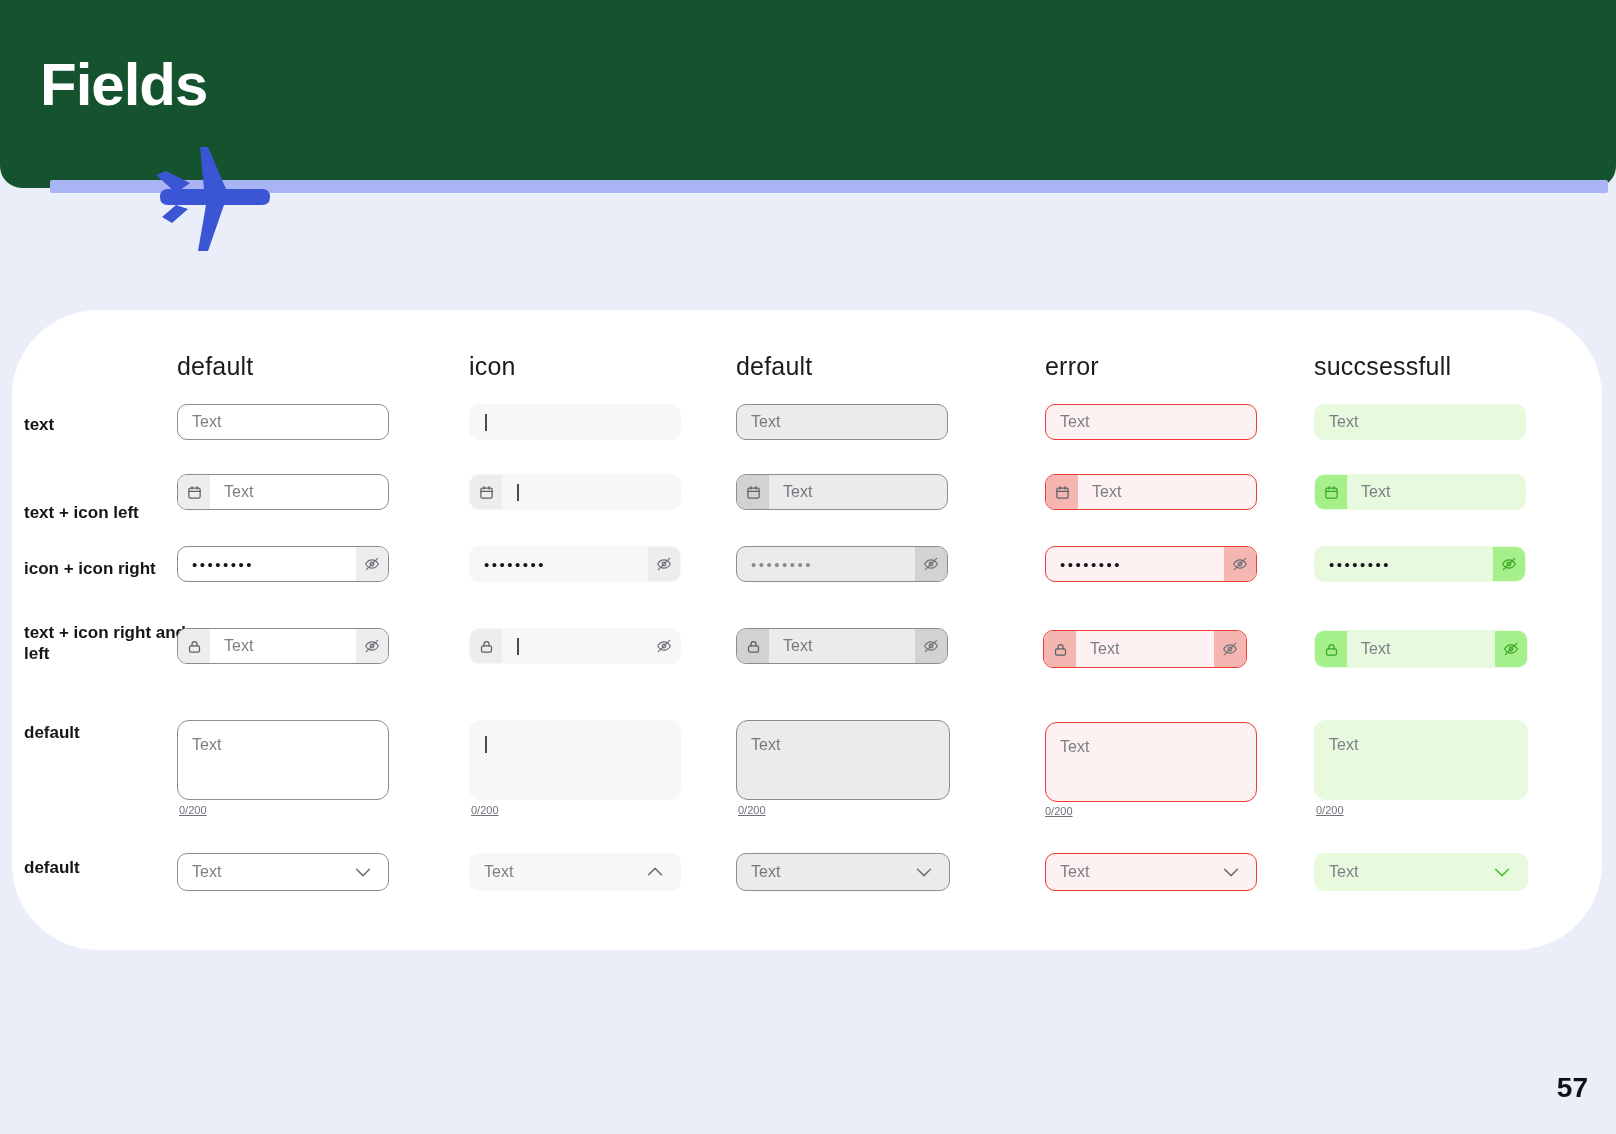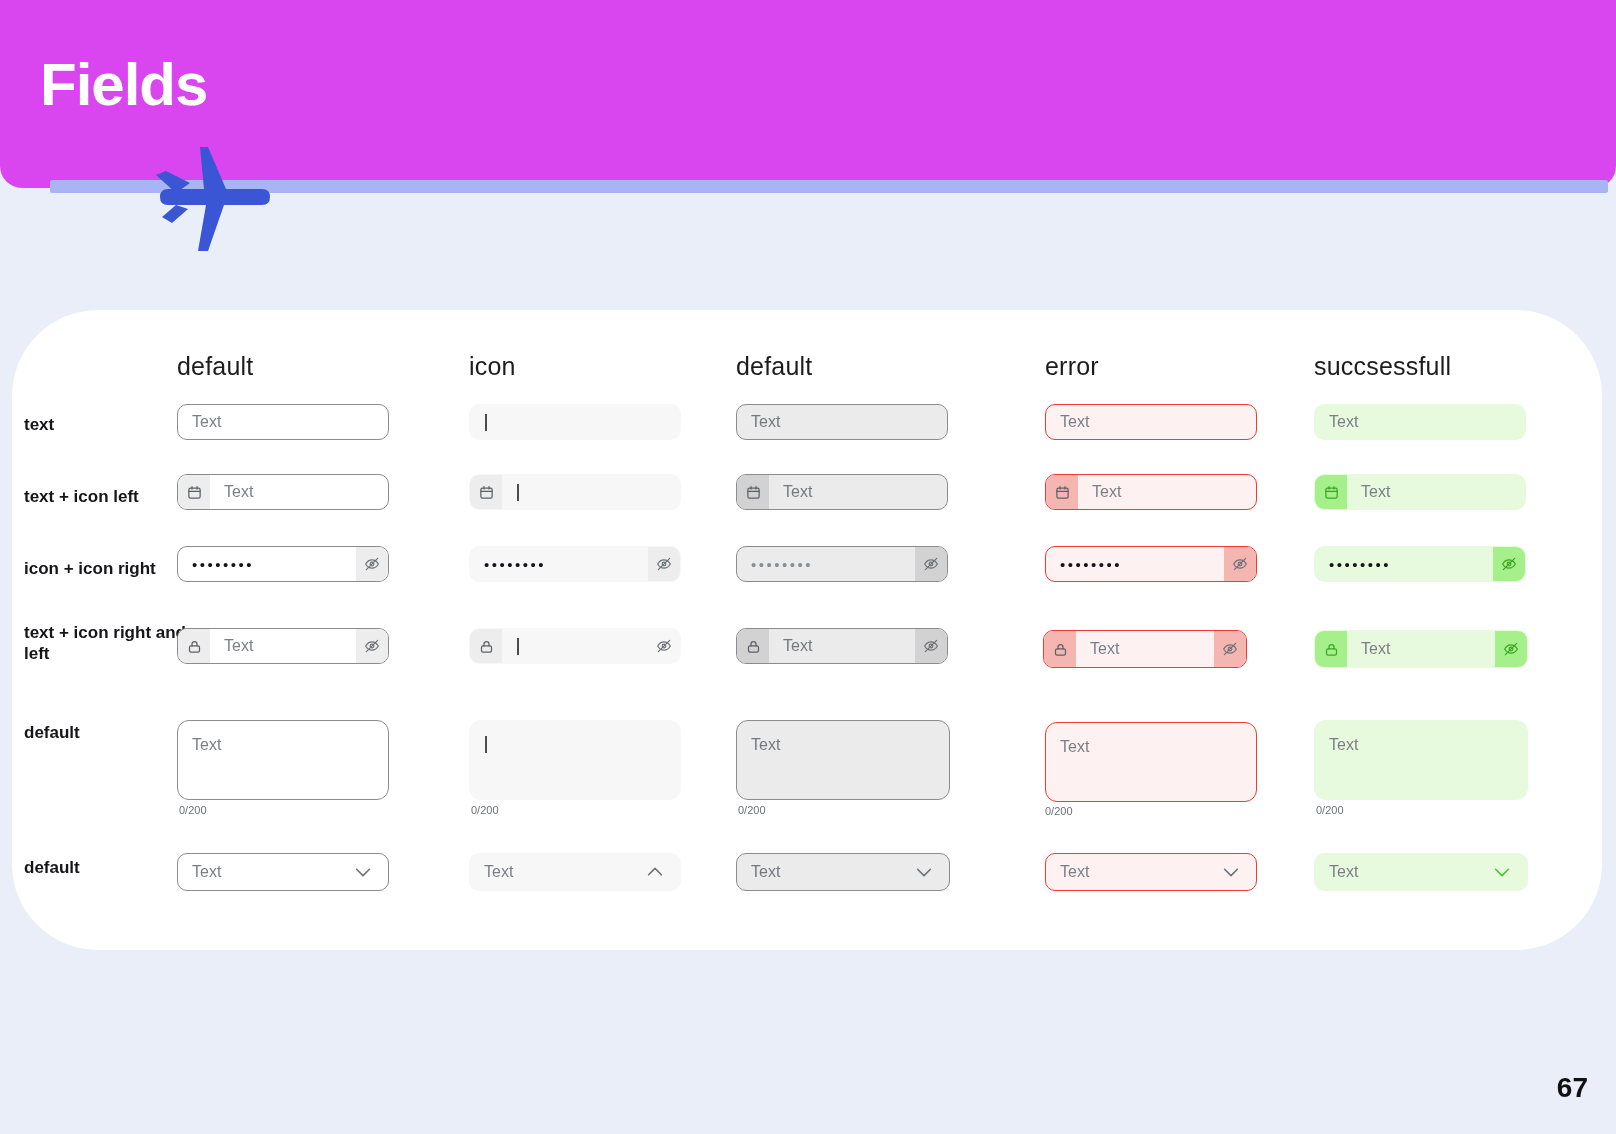--- a/index.html
+++ b/index.html
@@ -7,21 +7,21 @@
     width: 1616px; height: 1134px;
     background: #eaeef8;
     font-family: "Liberation Sans", sans-serif;
     overflow: hidden;
   }
   .page { position: relative; width: 1616px; height: 1134px; }
 
   
   .header {
     position: absolute; left: 0; top: 0; width: 1616px; height: 188px;
-    background: #d946ef;
+    background: #14532d;
     border-bottom-left-radius: 22px; border-bottom-right-radius: 22px;
   }
   .header-title {
     position: absolute; left: 40px; top: 50px;
     font-size: 60px; font-weight: 700; color: #ffffff; letter-spacing: -1px;
   }
   .accent-bar {
     position: absolute; left: 50px; top: 180px; width: 1558px; height: 13px;
     background: #a9b4f5; border-radius: 2px;
   }
@@ -84,21 +84,21 @@
   .ibox-right-error    { background: #f5b6b2; }
   .ibox-right-success  { background: #a6f08b; }
   .ibox-plain { background: transparent; }
 
   .spacer { flex: 1 1 auto; }
 
   
   .ta { position: absolute; border-radius: 12px; }
   .ta .ph { padding: 0; position: absolute; left: 14px; top: 15px; }
   .ta .caret { position: absolute; left: 15px; top: 15px; margin: 0; }
-  .counter { position: absolute; font-size: 11px; color: #6e7279; }
+  .counter { position: absolute; font-size: 11px; color: #6e7279; text-decoration: underline; }
 
   
   .dd { justify-content: space-between; }
   .dd .chev { margin-right: 14px; display: flex; align-items: center; }
 
   .pagenum {
     position: absolute; right: 28px; bottom: 30px;
     font-size: 28px; font-weight: 700; color: #111114;
   }
 
@@ -125,21 +125,21 @@
   <div class="card">
     <div class="grid">
 
       <div class="col-head" style="left:165px">default</div>
       <div class="col-head" style="left:457px">icon</div>
       <div class="col-head" style="left:724px">default</div>
       <div class="col-head" style="left:1033px">error</div>
       <div class="col-head" style="left:1302px">succsessfull</div>
 
       <div class="row-label" style="top:104px">text</div>
-      <div class="row-label" style="top:176px">text + icon left</div>
+      <div class="row-label" style="top:192px">text + icon left</div>
       <div class="row-label" style="top:248px">icon + icon right</div>
       <div class="row-label" style="top:312px">text + icon right and left</div>
       <div class="row-label" style="top:412px">default</div>
       <div class="row-label" style="top:547px">default</div>
 
       <div class="field f-default" style="left:165px; top:94px; width:212px; height:36px;">
         <span class="ph">Text</span>
       </div>
 
       <div class="field f-click" style="left:457px; top:94px; width:212px; height:36px;">
@@ -424,14 +424,14 @@
         <span class="chev">
           <svg width="22" height="22" viewBox="0 0 24 24" fill="none" stroke="#4cc22e" stroke-width="1.7" stroke-linecap="round" stroke-linejoin="round">
               <path d="M5 9l7 7 7-7"></path>
             </svg>
         </span>
       </div>
 
     </div>
   </div>
 
-  <div class="pagenum">67</div>
+  <div class="pagenum">57</div>
 </div>
 
 </body></html>

